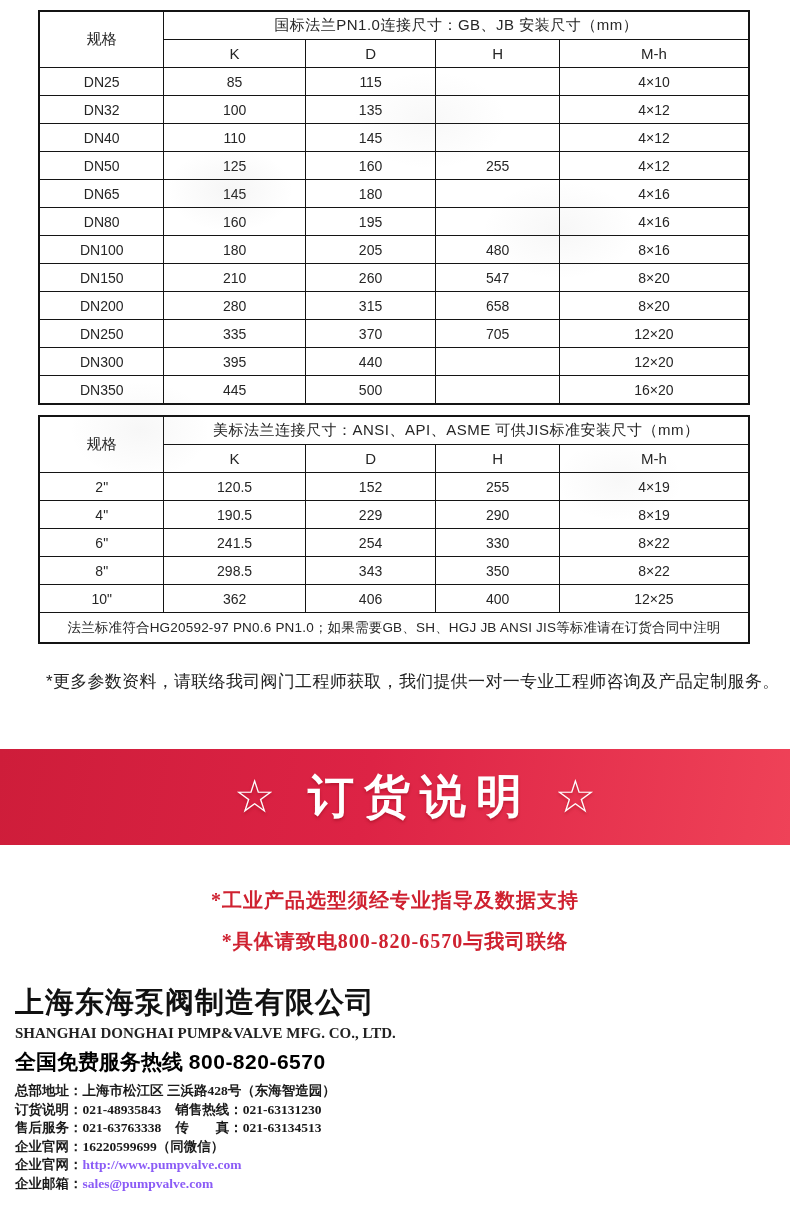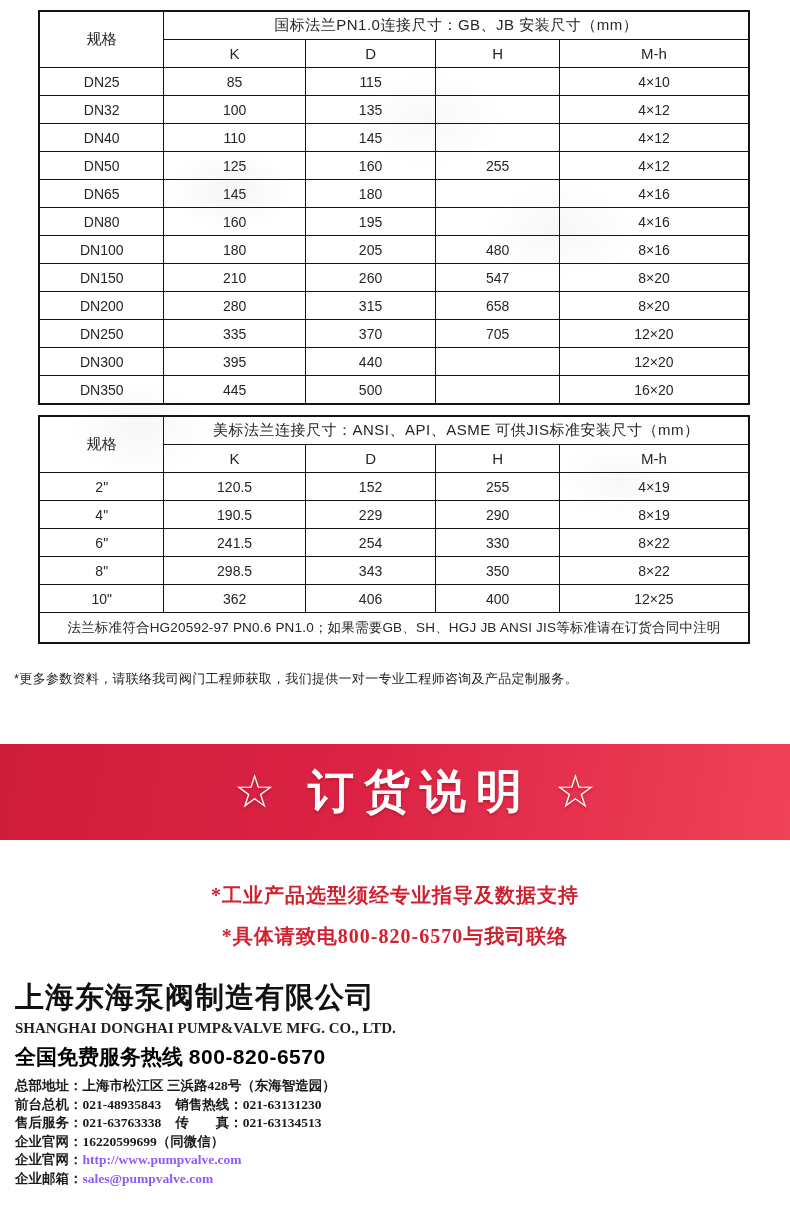--- a/index.html
+++ b/index.html
@@ -23,21 +23,21 @@
   .tables-wrap{position:relative;}
   .wm-layer{position:absolute;inset:0;pointer-events:none;
     background:
       radial-gradient(90px 60px at 230px 190px,rgba(120,120,120,0.07),transparent 70%),
       radial-gradient(110px 70px at 560px 230px,rgba(120,120,120,0.06),transparent 70%),
       radial-gradient(100px 70px at 140px 430px,rgba(120,120,120,0.06),transparent 70%),
       radial-gradient(110px 70px at 430px 120px,rgba(120,120,120,0.05),transparent 70%),
       radial-gradient(90px 60px at 620px 480px,rgba(120,120,120,0.05),transparent 70%);
   }
   
-  .note{margin:26px 0 0 14px;font-size:13px;color:#222;letter-spacing:0.3px;}
+  .note{margin:26px 0 0 46px;font-size:17px;color:#222;letter-spacing:0.3px;}
   
   .banner{
     margin-top:56px;width:790px;height:96px;
     background:linear-gradient(100deg,#ce1d3a 0%,#dd2345 45%,#f04459 100%);
     display:flex;align-items:center;justify-content:center;padding-left:25px;
   }
   .banner-title{
     color:#ffffff;font-size:46px;font-weight:bold;letter-spacing:10px;
     text-shadow:0 2px 3px rgba(120,0,15,0.35);white-space:nowrap;
   }
@@ -306,21 +306,21 @@
 
     <div class="company">
       <div class="c-name">上海东海泵阀制造有限公司</div>
       <div class="c-name-en">SHANGHAI DONGHAI PUMP&amp;VALVE MFG. CO., LTD.</div>
       <div class="c-hotline">
         <span>全国免费服务热线</span>
         <span class="num">800-820-6570</span>
       </div>
       <div class="contact-list">
           <div class="contact-row"><span>总部地址：</span><span class="">上海市松江区 三浜路428号（东海智造园）</span></div>
-          <div class="contact-row"><span>前台总机：</span><span class="">021-48935843</span><span class="sep"></span><span>销售热线：</span><span class="">021-63131230</span></div>
+          <div class="contact-row"><span>订货说明：</span><span class="">021-48935843</span><span class="sep"></span><span>销售热线：</span><span class="">021-63131230</span></div>
           <div class="contact-row"><span>售后服务：</span><span class="">021-63763338</span><span class="sep"></span><span>传　　真：</span><span class="">021-63134513</span></div>
           <div class="contact-row"><span>企业官网：</span><span class="">16220599699（同微信）</span></div>
           <div class="contact-row"><span>企业官网：</span><span class="link">http://www.pumpvalve.com</span></div>
           <div class="contact-row"><span>企业邮箱：</span><span class="link">sales@pumpvalve.com</span></div>
         </div>
     </div>
 
   </div>
 
 </div>

